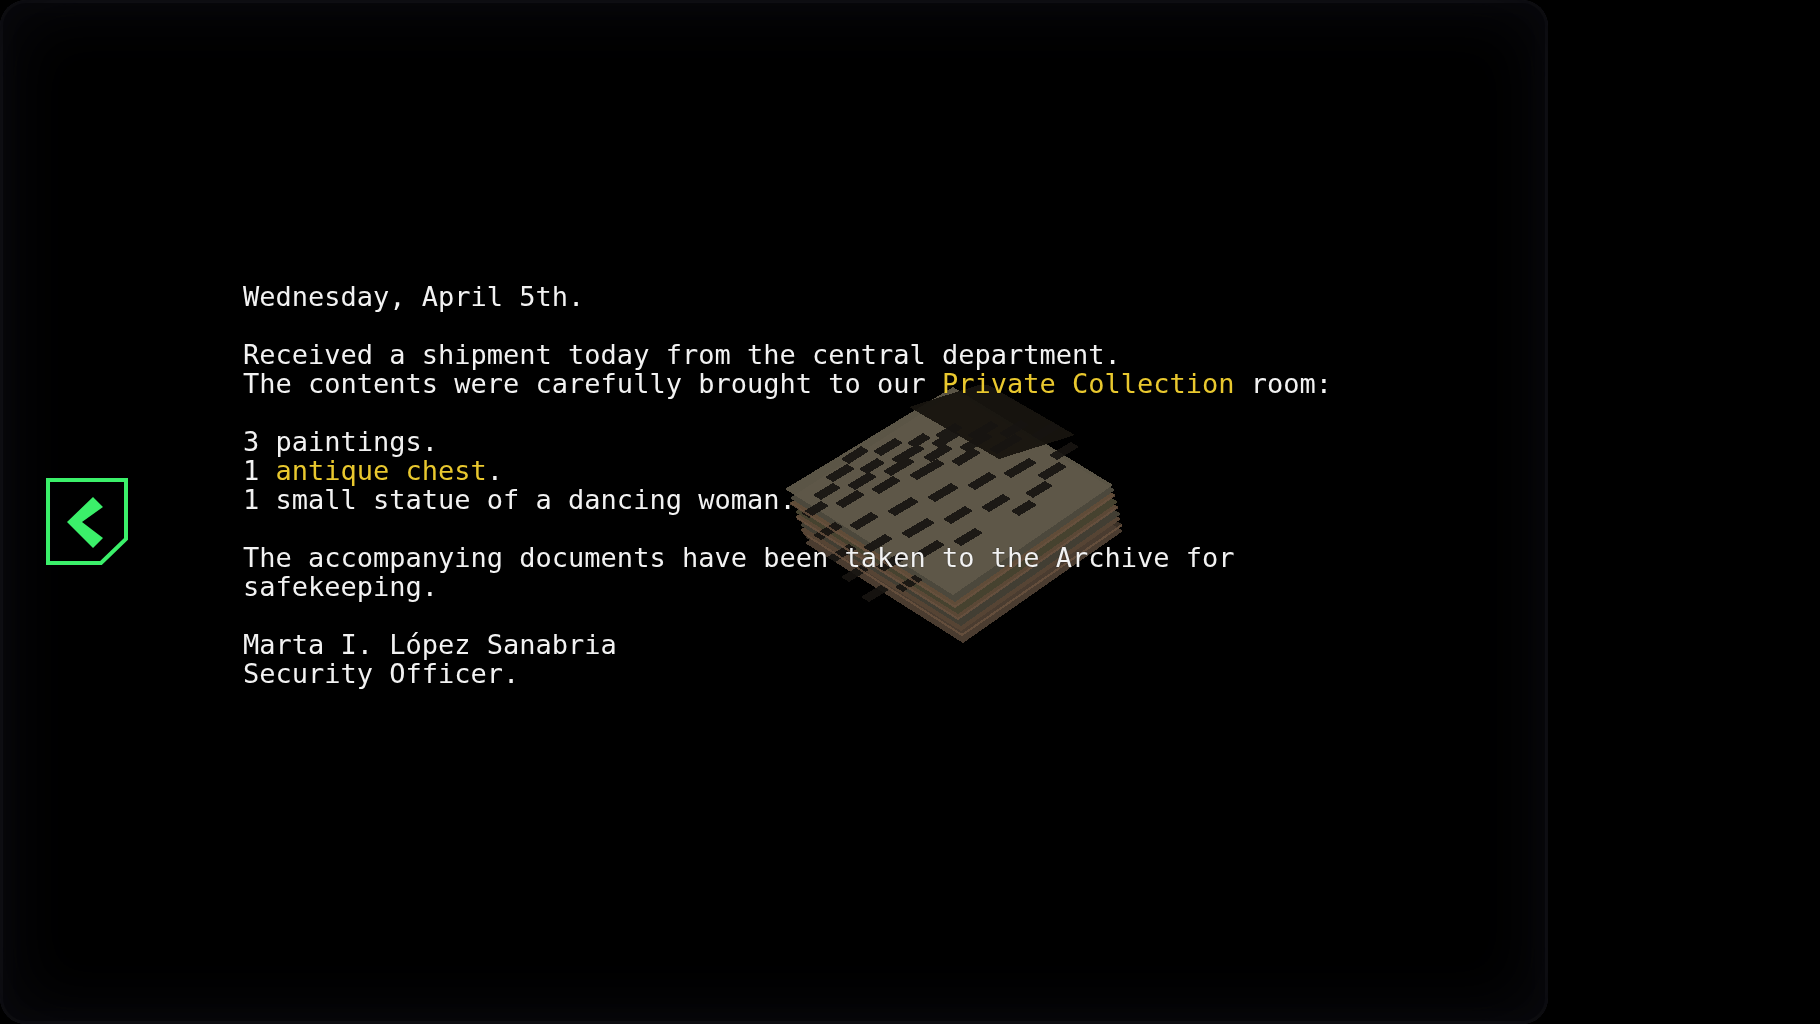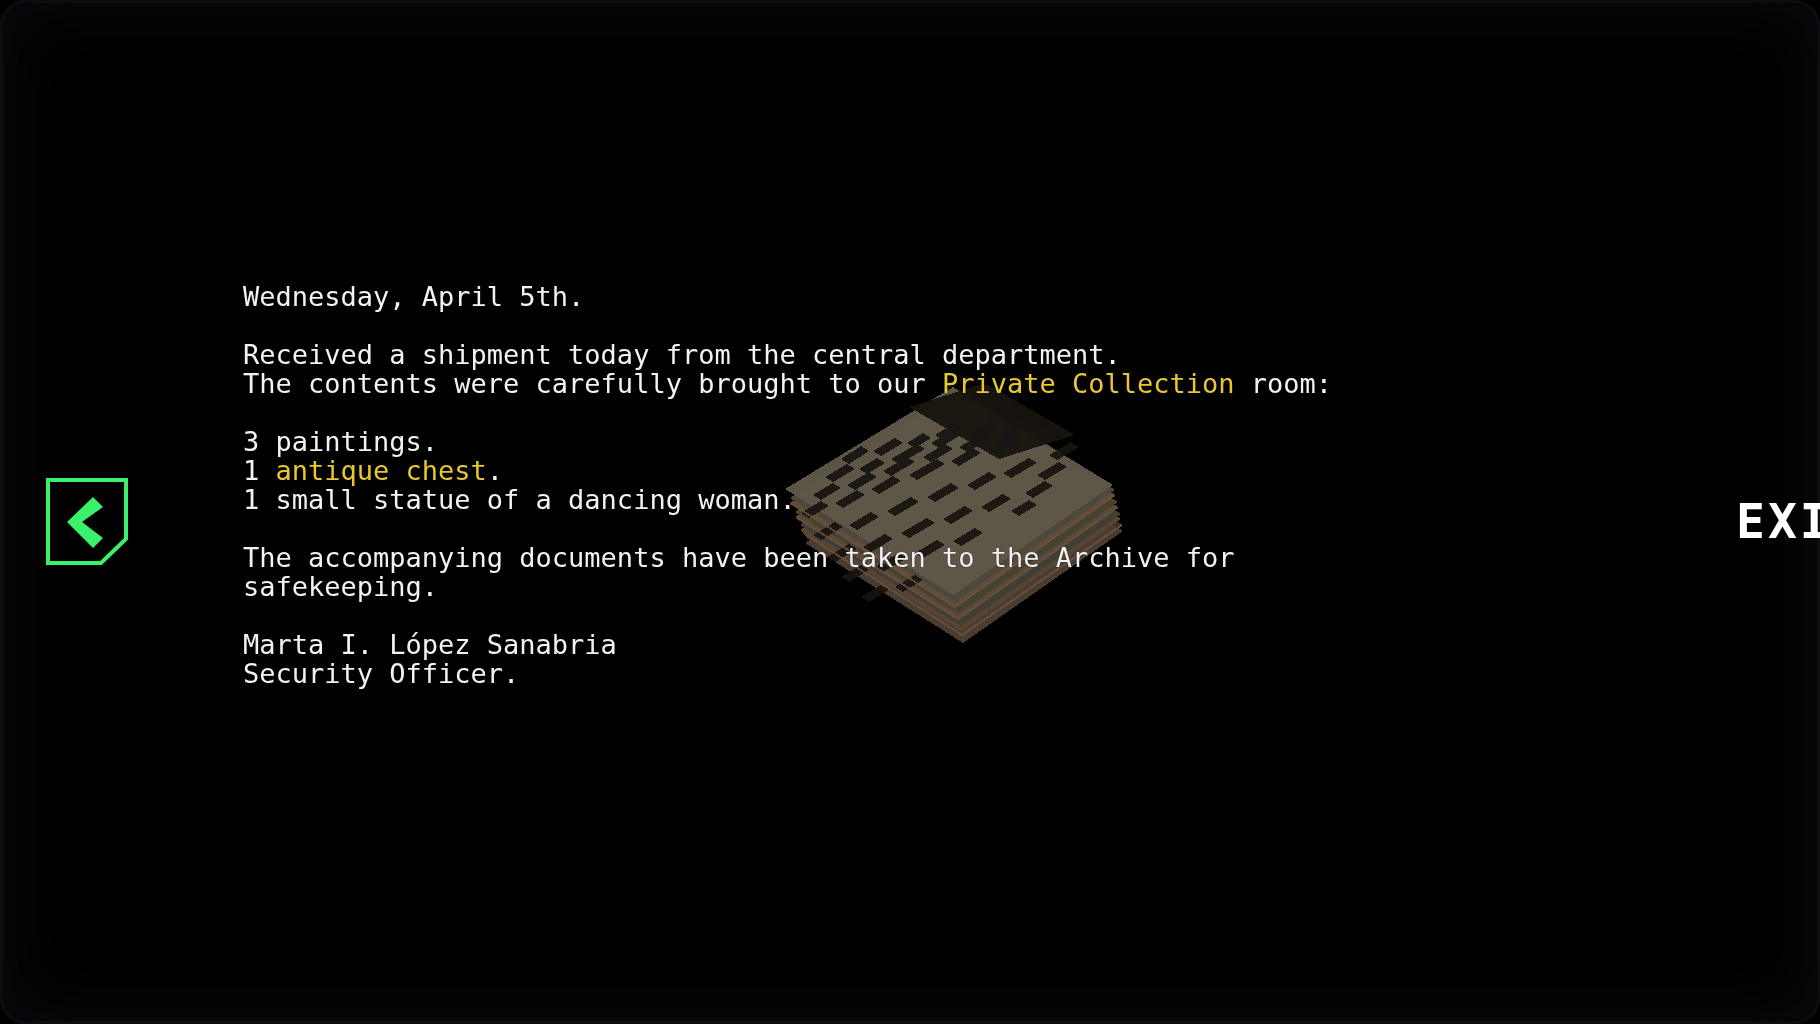--- a/index.html
+++ b/index.html
@@ -10,21 +10,21 @@
   body {
     width: 1820px;
     height: 1024px;
     overflow: hidden;
     font-family: "DejaVu Sans Mono", "Liberation Mono", monospace;
   }
 
   
   #screen {
     position: relative;
-    width: 1820px;
+    width: 1548px;
     height: 1024px;
     background: #000000;
     border-radius: 26px;
     box-shadow:
       inset 0 0 0 3px #17171d,
       inset 0 0 26px 6px #0a0a0e;
     overflow: hidden;
   }
   #screen::after {
     

